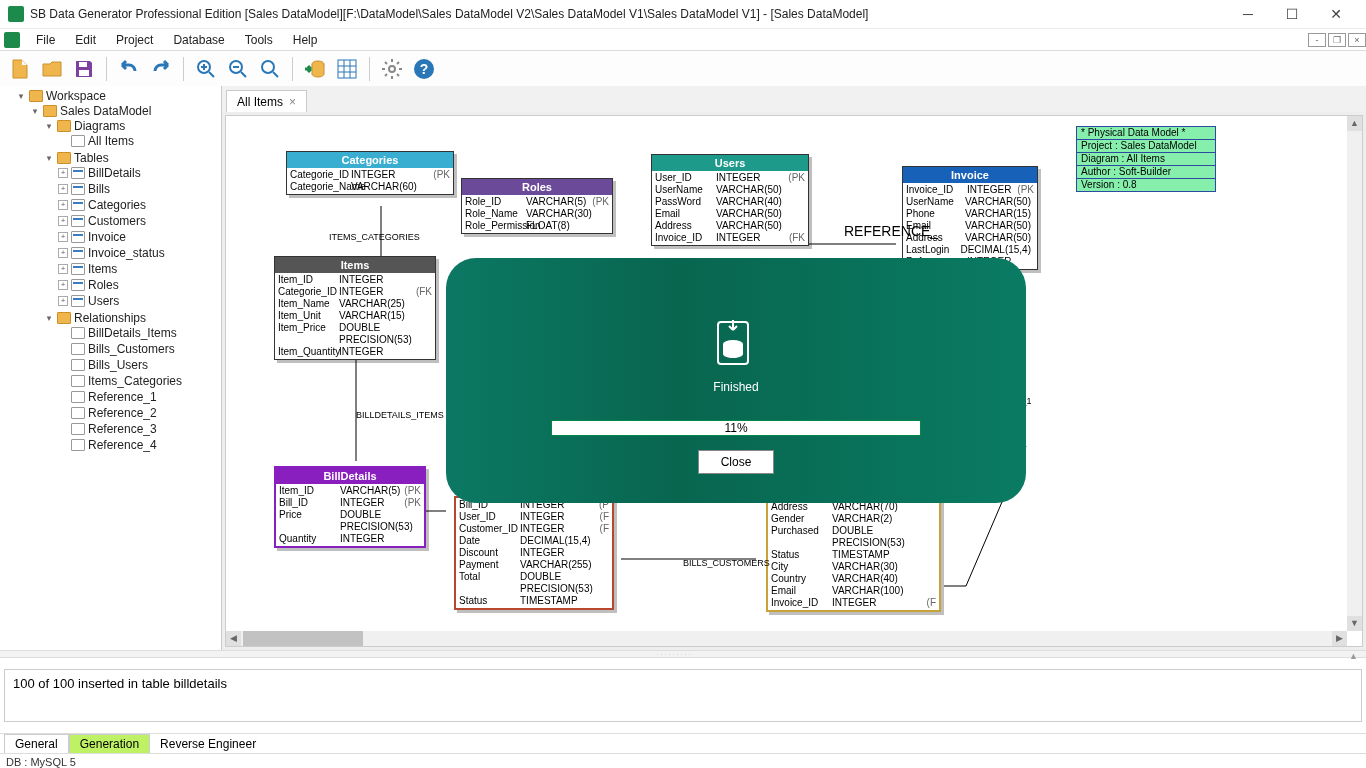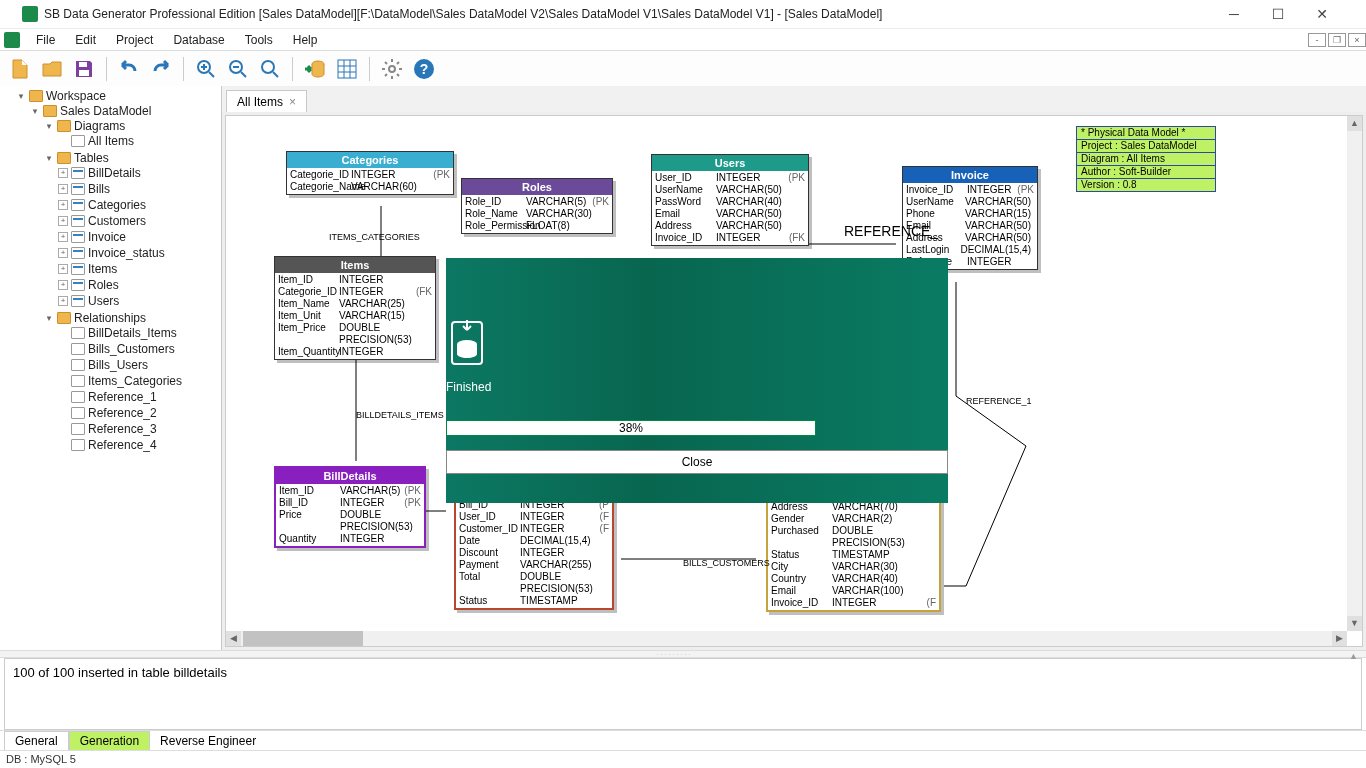--- a/index.html
+++ b/index.html
@@ -1,19 +1,19 @@
 <!DOCTYPE html>
 <html><head>
 <meta charset="utf-8">
 <style>
 * { box-sizing: border-box; margin: 0; padding: 0; font-family: "Segoe UI", Tahoma, sans-serif; }
 html, body { width: 1366px; height: 768px; overflow: hidden; background: #fff; font-size: 12px; }
 
 
-.titlebar { height: 28px; display: flex; align-items: center; padding: 0 22px; background: #fff; }
+.titlebar { height: 28px; display: flex; align-items: center; padding: 0 8px; background: #fff; }
 .titlebar .app-icon { width: 16px; height: 16px; background: #1b8a4a; margin-right: 6px; border-radius: 2px; position: relative; }
 .titlebar .title { flex: 1; font-size: 12px; color: #222; }
 .winbtn { width: 44px; height: 28px; display: flex; align-items: center; justify-content: center; font-size: 14px; color: #444; }
 
 
 .menubar { height: 22px; display: flex; align-items: center; background: #fff; padding-left: 4px; border-top: 1px solid #ececec; }
 .menubar .doc-icon { width: 16px; height: 16px; background: #1b8a4a; margin-right: 6px; border-radius: 2px; }
 .menubar span.menu { padding: 2px 10px; font-size: 12px; color: #222; cursor: default; }
 .menubar .mdi { margin-left: auto; display: flex; }
 .menubar .mdi span { width: 18px; height: 14px; border: 1px solid #999; margin-left: 2px; font-size: 9px; text-align: center; line-height: 12px; color: #666; }
@@ -55,40 +55,40 @@
 .entity .ecol .cn { width: 58px; }
 .entity .ecol .ct { flex: 1; }
 .entity .ecol .ck { color: #666; }
 
 
 .infobox { position: absolute; border: 1px solid #2b4aa0; font-size: 10px; }
 .infobox div { border-bottom: 1px solid #2b4aa0; padding: 0 4px; line-height: 12px; }
 .infobox div:last-child { border-bottom: none; }
 
 
-.modal { position: absolute; top: 142px; left: 220px; width: 502px; height: 245px; background: #0e6b57; background: linear-gradient(90deg, #0c7863 0%, #08664f 40%, #0a7b63 100%); color: #fff; display: flex; flex-direction: column; padding-top: 60px; }
+.modal { position: absolute; top: 142px; left: 220px; width: 580px; height: 245px; background: #0e6b57; background: linear-gradient(90deg, #0c7863 0%, #08664f 40%, #0a7b63 100%); color: #fff; display: flex; flex-direction: column; align-items: center; padding-top: 60px; border-radius: 30px; }
 .modal .ficon { width: 48px; height: 58px; }
 .modal .ftxt { margin-top: 4px; font-size: 12px; }
 .modal .pbar { width: 370px; height: 16px; border: 1px solid #084; background: #fff; margin-top: 26px; color: #000; text-align: center; font-size: 12px; line-height: 14px; }
 .modal button { margin-top: 14px; padding: 4px 22px; background: #fff; border: 1px solid #888; font-size: 12px; }
 
 
 .vscroll { position: absolute; top: 0; right: 0; bottom: 15px; width: 15px; background: #f0f0f0; }
 .vscroll .up, .vscroll .down { height: 15px; background: #e0e0e0; text-align: center; font-size: 9px; color: #666; line-height: 15px; }
 .vscroll .down { position: absolute; bottom: 0; width: 100%; }
 .hscroll { position: absolute; left: 0; right: 15px; bottom: 0; height: 15px; background: #f0f0f0; display: flex; }
 .hscroll .lft, .hscroll .rgt { width: 15px; background: #e0e0e0; text-align: center; font-size: 9px; color: #666; line-height: 15px; }
 .hscroll .thumb { width: 120px; background: #c2c2c2; margin-left: 2px; }
 
 
 .splitter { height: 8px; background: #f3f3f3; border-top: 1px solid #ddd; border-bottom: 1px solid #ddd; text-align: center; font-size: 6px; color: #999; letter-spacing: 2px; }
 .splitter .arrow { float: right; font-size: 9px; margin-right: 6px; }
 
 
-.logpane { height: 72px; border: 1px solid #ccc; margin: 0 4px; background: #fff; font-family: Consolas, monospace; font-size: 13px; padding: 6px 8px; }
+.logpane { height: 53px; border: 1px solid #ccc; margin: 11px 4px; background: #fff; font-family: Consolas, monospace; font-size: 13px; padding: 6px 8px; }
 
 
 .btabs { height: 20px; display: flex; align-items: center; background: #fff; padding-left: 4px; border-top: 1px solid #ddd; }
 .btab { padding: 2px 10px; font-size: 12px; border: 1px solid #ccc; border-bottom: none; background: #fff; }
 .btab.active { background: #bef264; }
 
 
 .statusbar { height: 18px; background: #fff; border-top: 1px solid #ddd; font-size: 11px; padding: 2px 6px; color: #333; }
 </style>
 </head>
@@ -615,21 +615,21 @@
               <span class="ck"></span>
             </div>
             <div class="ecol">
               <span class="cn">Invoice_ID</span>
               <span class="ct">INTEGER</span>
               <span class="ck">(F</span>
             </div>
           </div>
       </div>
 
-      <div class="infobox" style="left:850px; top:10px; width:140px; background:#bef264;">
+      <div class="infobox" style="left:850px; top:10px; width:140px; background:#86efac;">
         <div>* Physical Data Model *</div>
         <div>Project : Sales DataModel</div>
         <div>Diagram : All Items</div>
         <div>Author : Soft-Builder</div>
         <div>Version : 0.8</div>
       </div>
 
       <div style="position:absolute; left:103px; top:116px; font-size:9px;">ITEMS_CATEGORIES</div>
       <div style="position:absolute; left:130px; top:294px; font-size:9px;">BILLDETAILS_ITEMS</div>
       <div style="position:absolute; left:457px; top:442px; font-size:9px;">BILLS_CUSTOMERS</div>
@@ -637,21 +637,21 @@
       <div style="position:absolute; left:740px; top:280px; font-size:9px;">REFERENCE_1</div>
 
       <div class="modal">
         <svg class="ficon" viewBox="0 0 48 58">
           <rect x="6" y="4" width="30" height="42" rx="3" fill="none" stroke="#fff" stroke-width="2"></rect>
           <ellipse cx="21" cy="26" rx="10" ry="4" fill="#fff"></ellipse>
           <path d="M11 26v10c0 2.2 4.5 4 10 4s10-1.8 10-4V26" fill="#fff"></path>
           <path d="M21 2v10m0 0l-4-4m4 4l4-4" stroke="#fff" stroke-width="2" fill="none"></path>
         </svg>
         <div class="ftxt">Finished</div>
-        <div class="pbar"><span>38%</span></div>
+        <div class="pbar"><span>11%</span></div>
         <button>Close</button>
       </div>
 
       <div class="vscroll">
           <div class="up">▲</div>
           <div class="down">▼</div>
         </div>
       <div class="hscroll">
           <div class="lft">◀</div>
           <div class="thumb"></div>

